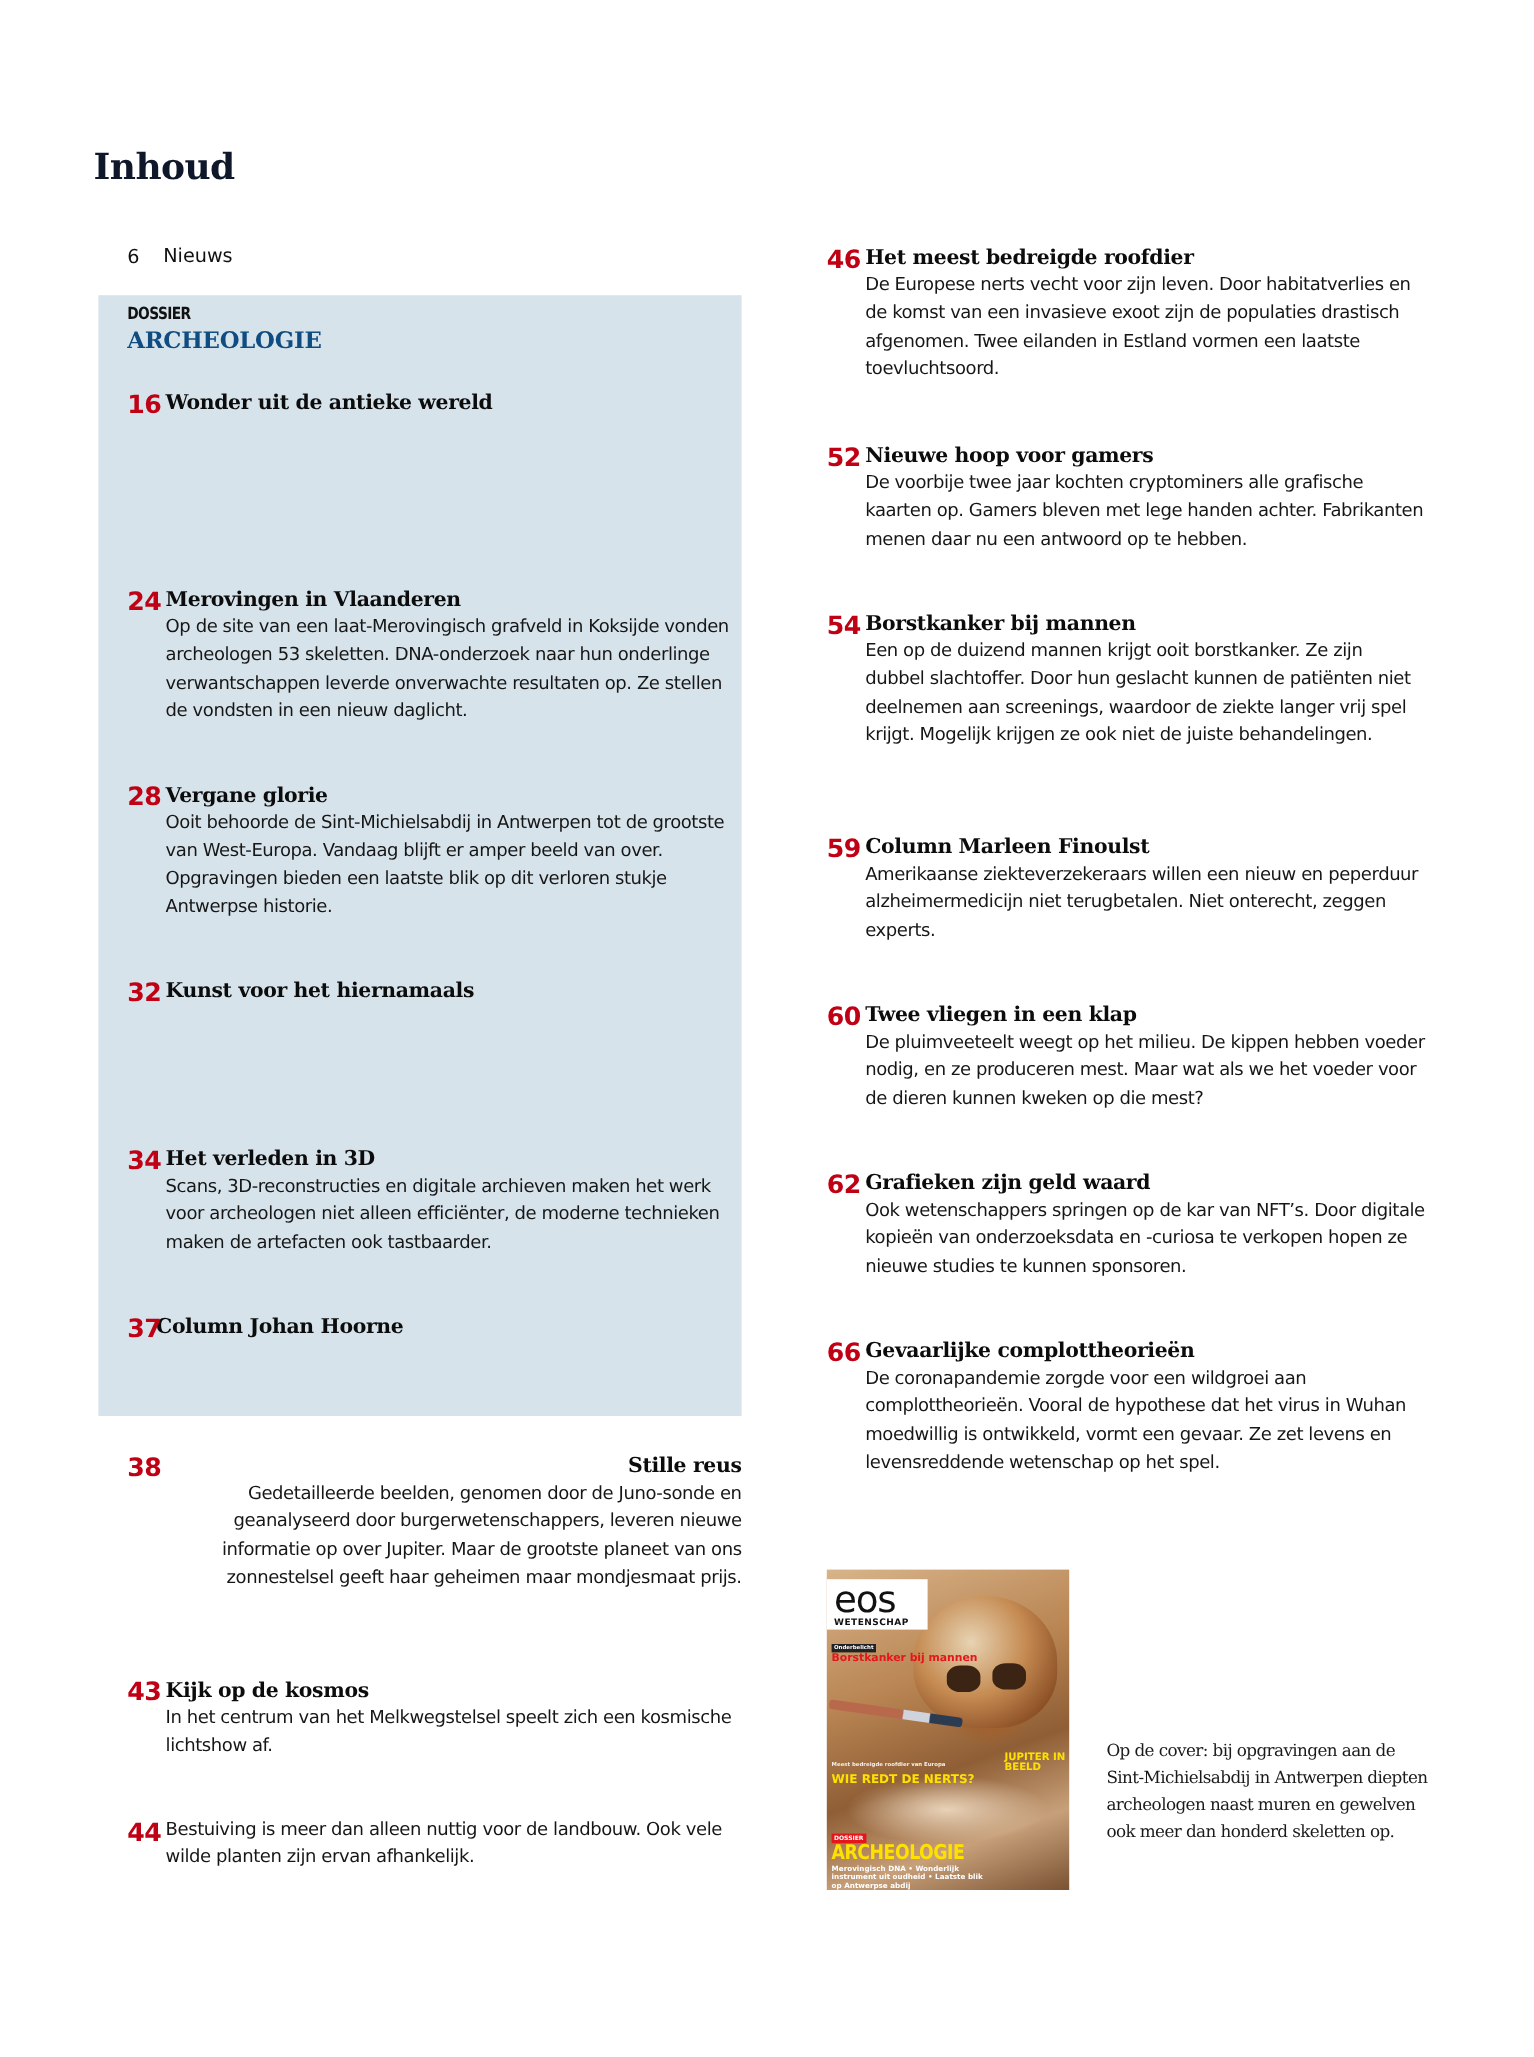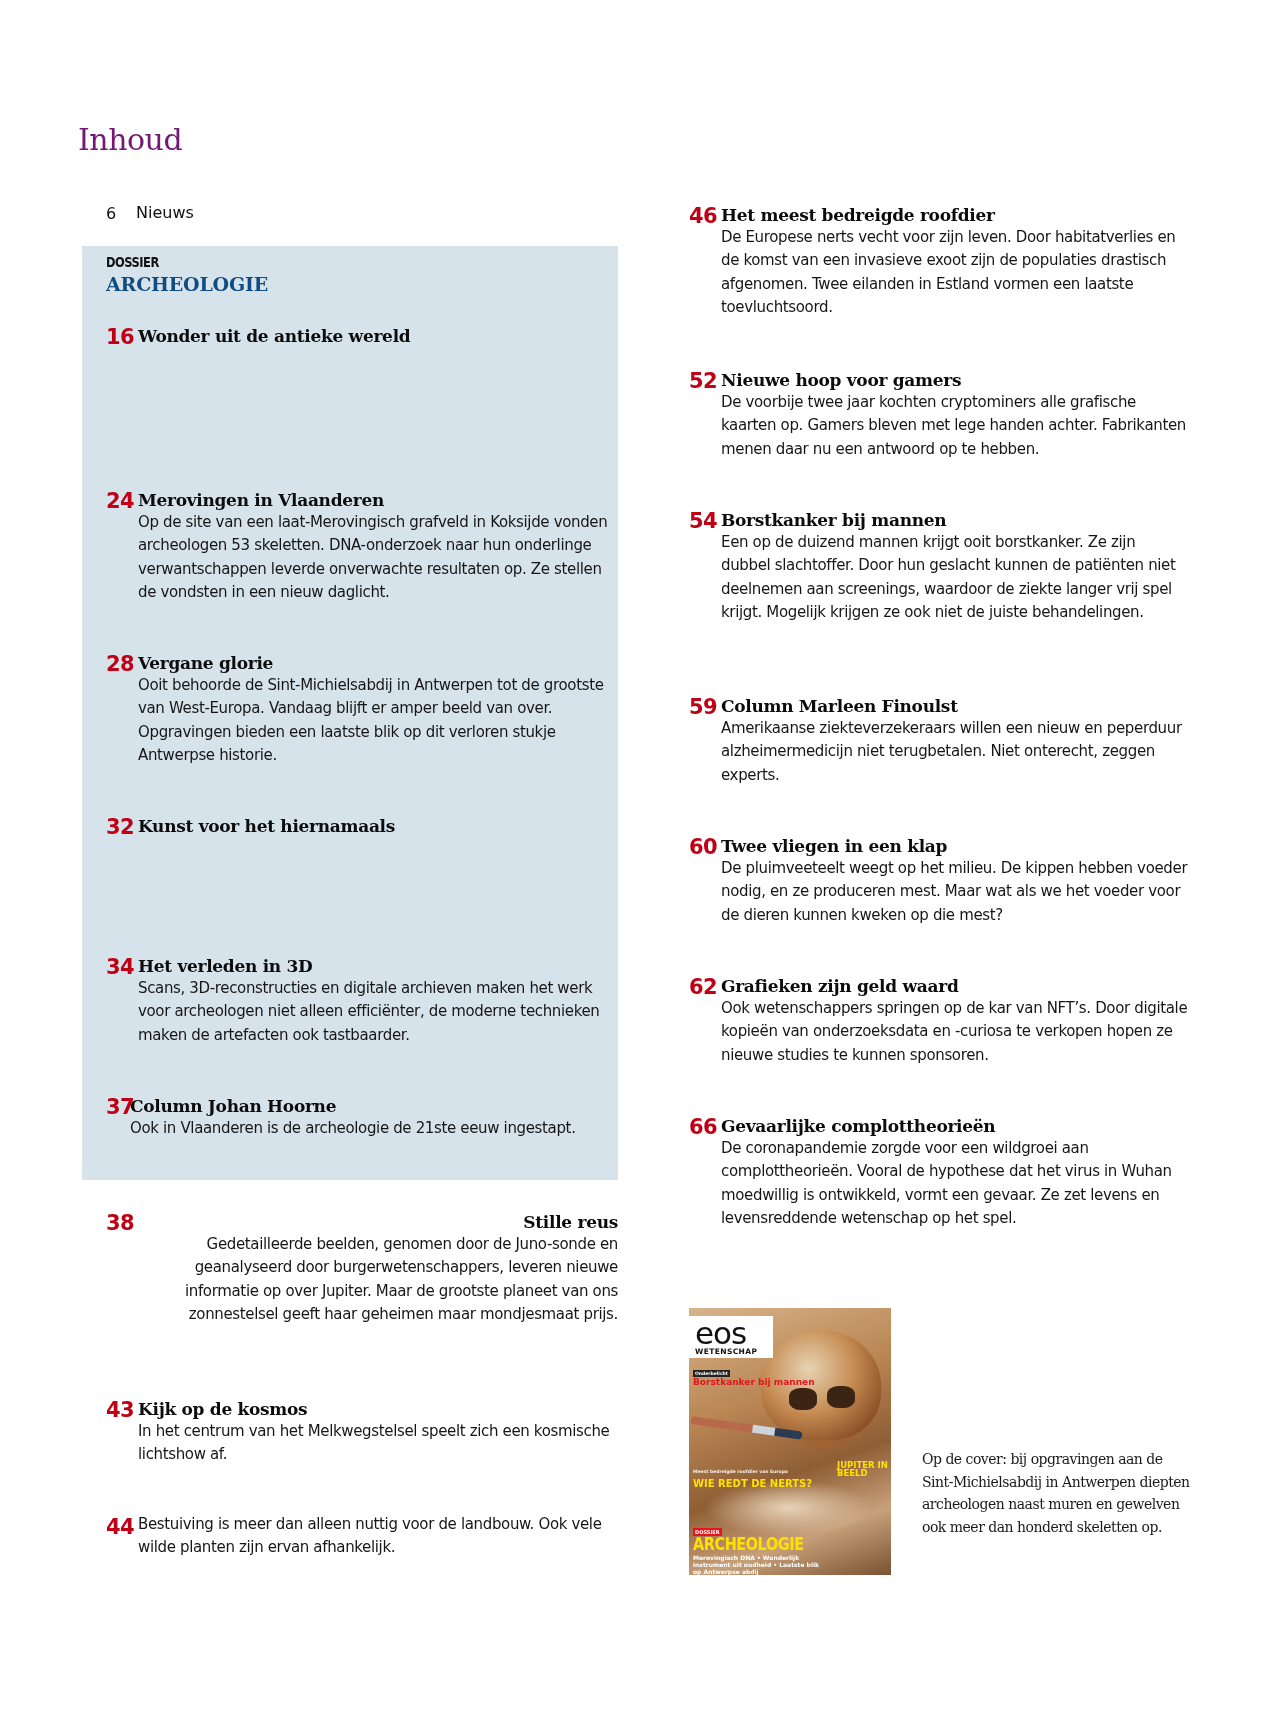--- a/index.html
+++ b/index.html
@@ -1,22 +1,22 @@
 <!DOCTYPE html>
 <html><head>
   <meta charset="utf-8">
   <style>
     * { box-sizing: border-box; margin: 0; padding: 0; }
     html, body { width: 1278px; height: 1714px; background: #ffffff; overflow: hidden; }
     body { position: relative; font-family: "DejaVu Sans", sans-serif; color: #111; }
 
     .page-title {
       position: absolute; left: 78px; top: 122px;
-      font-family: "DejaVu Serif", serif; font-weight: normal;
-      font-size: 30px; letter-spacing: -0.5px; color: #701a75;
+      font-family: "DejaVu Serif", serif; font-weight: bold;
+      font-size: 30px; letter-spacing: -0.5px; color: #0f172a;
     }
 
     .entry { position: relative; padding-left: 56px; }
     .entry .num {
       position: absolute; left: 24px; top: 1px;
       font-family: "DejaVu Sans", sans-serif; font-weight: bold;
       font-size: 21px; color: #c00014; letter-spacing: -0.5px;
     }
     .entry .title {
       font-family: "DejaVu Serif", serif; font-weight: bold;
@@ -157,21 +157,20 @@
 
 <div class="abs-entry entry" style="left:82px; top:954px; width:536px;">
   <span class="num">34</span>
   <div class="title">Het verleden in 3D</div>
   <div class="desc">Scans, 3D-reconstructies en digitale archieven maken het werk voor archeologen niet alleen efficiënter, de moderne technieken maken de artefacten ook tastbaarder.</div>
 </div>
 
 <div class="abs-entry entry" style="left:82px; top:1094px; width:640px;padding-left:48px;">
   <span class="num">37</span>
   <div class="title">Column Johan Hoorne</div>
-  <div class="desc">Ook in Vlaanderen is de archeologie de 21ste eeuw ingestapt.</div>
 </div>
 
 <div class="abs-entry entry" style="left:82px; top:1210px; width:536px;text-align:right;">
   <span class="num">38</span>
   <div class="title">Stille reus</div>
   <div class="desc">Gedetailleerde beelden, genomen door de Juno-sonde en geanalyseerd door burgerwetenschappers, leveren nieuwe informatie op over Jupiter. Maar de grootste planeet van ons zonnestelsel geeft haar geheimen maar mondjesmaat prijs.</div>
 </div>
 
 <div class="abs-entry entry" style="left:82px; top:1397px; width:536px;">
   <span class="num">43</span>

